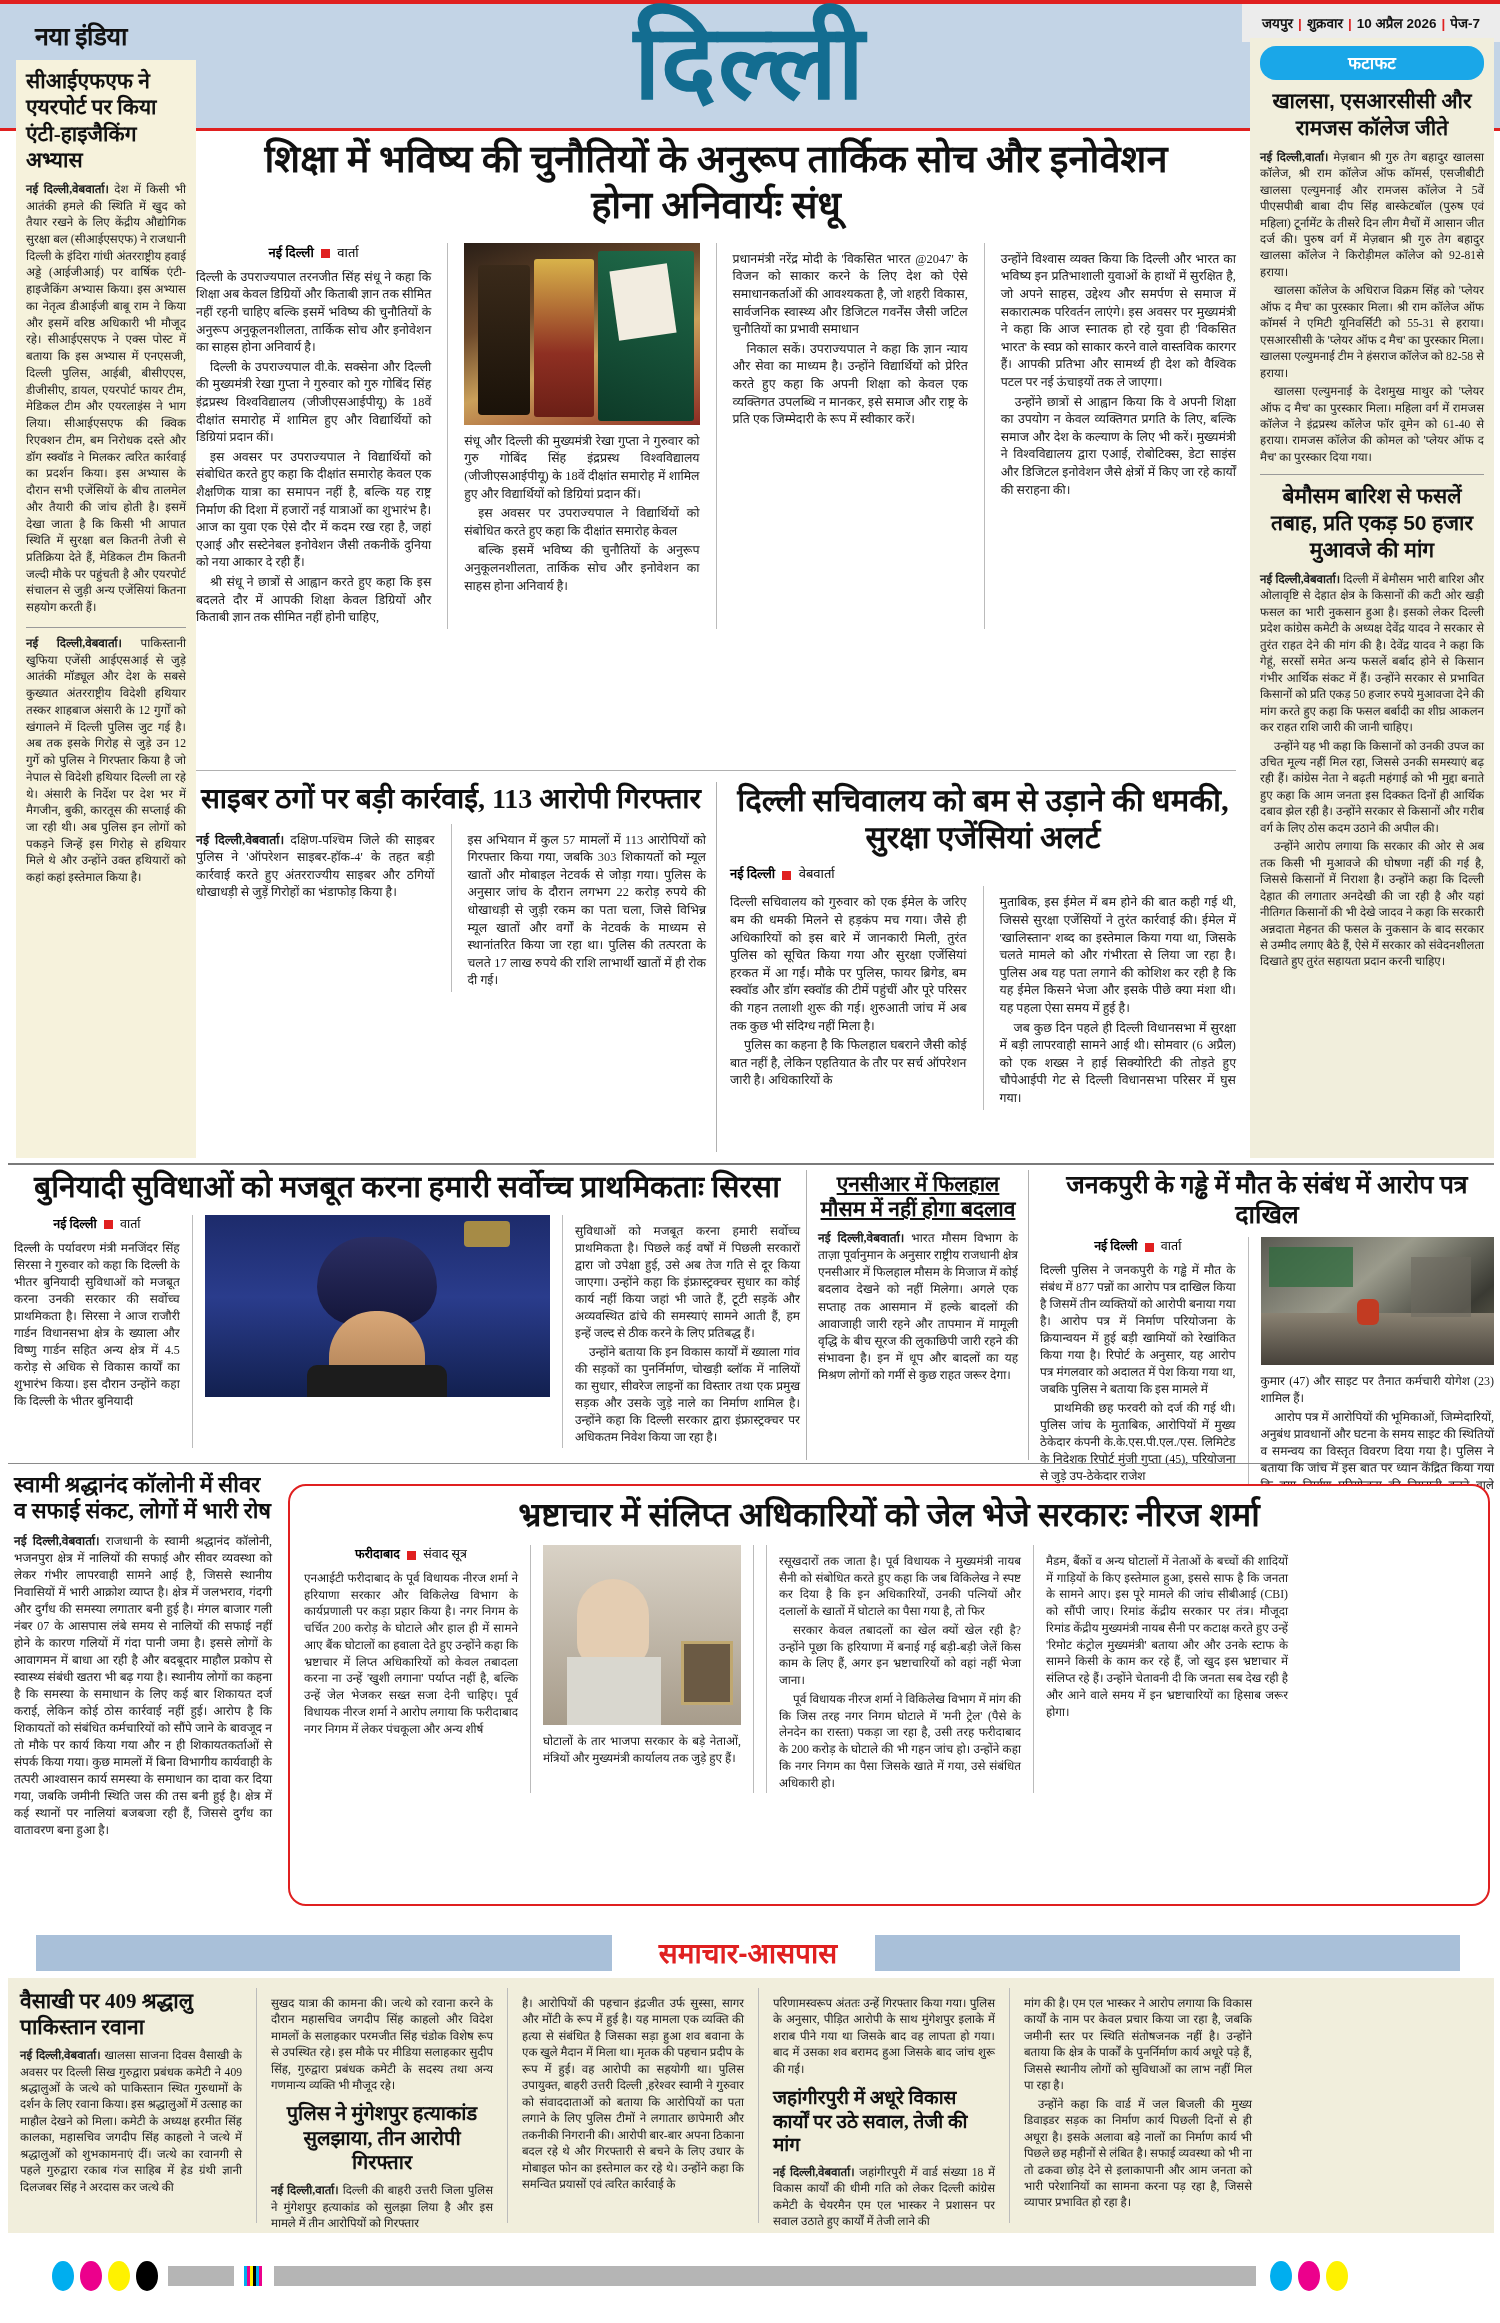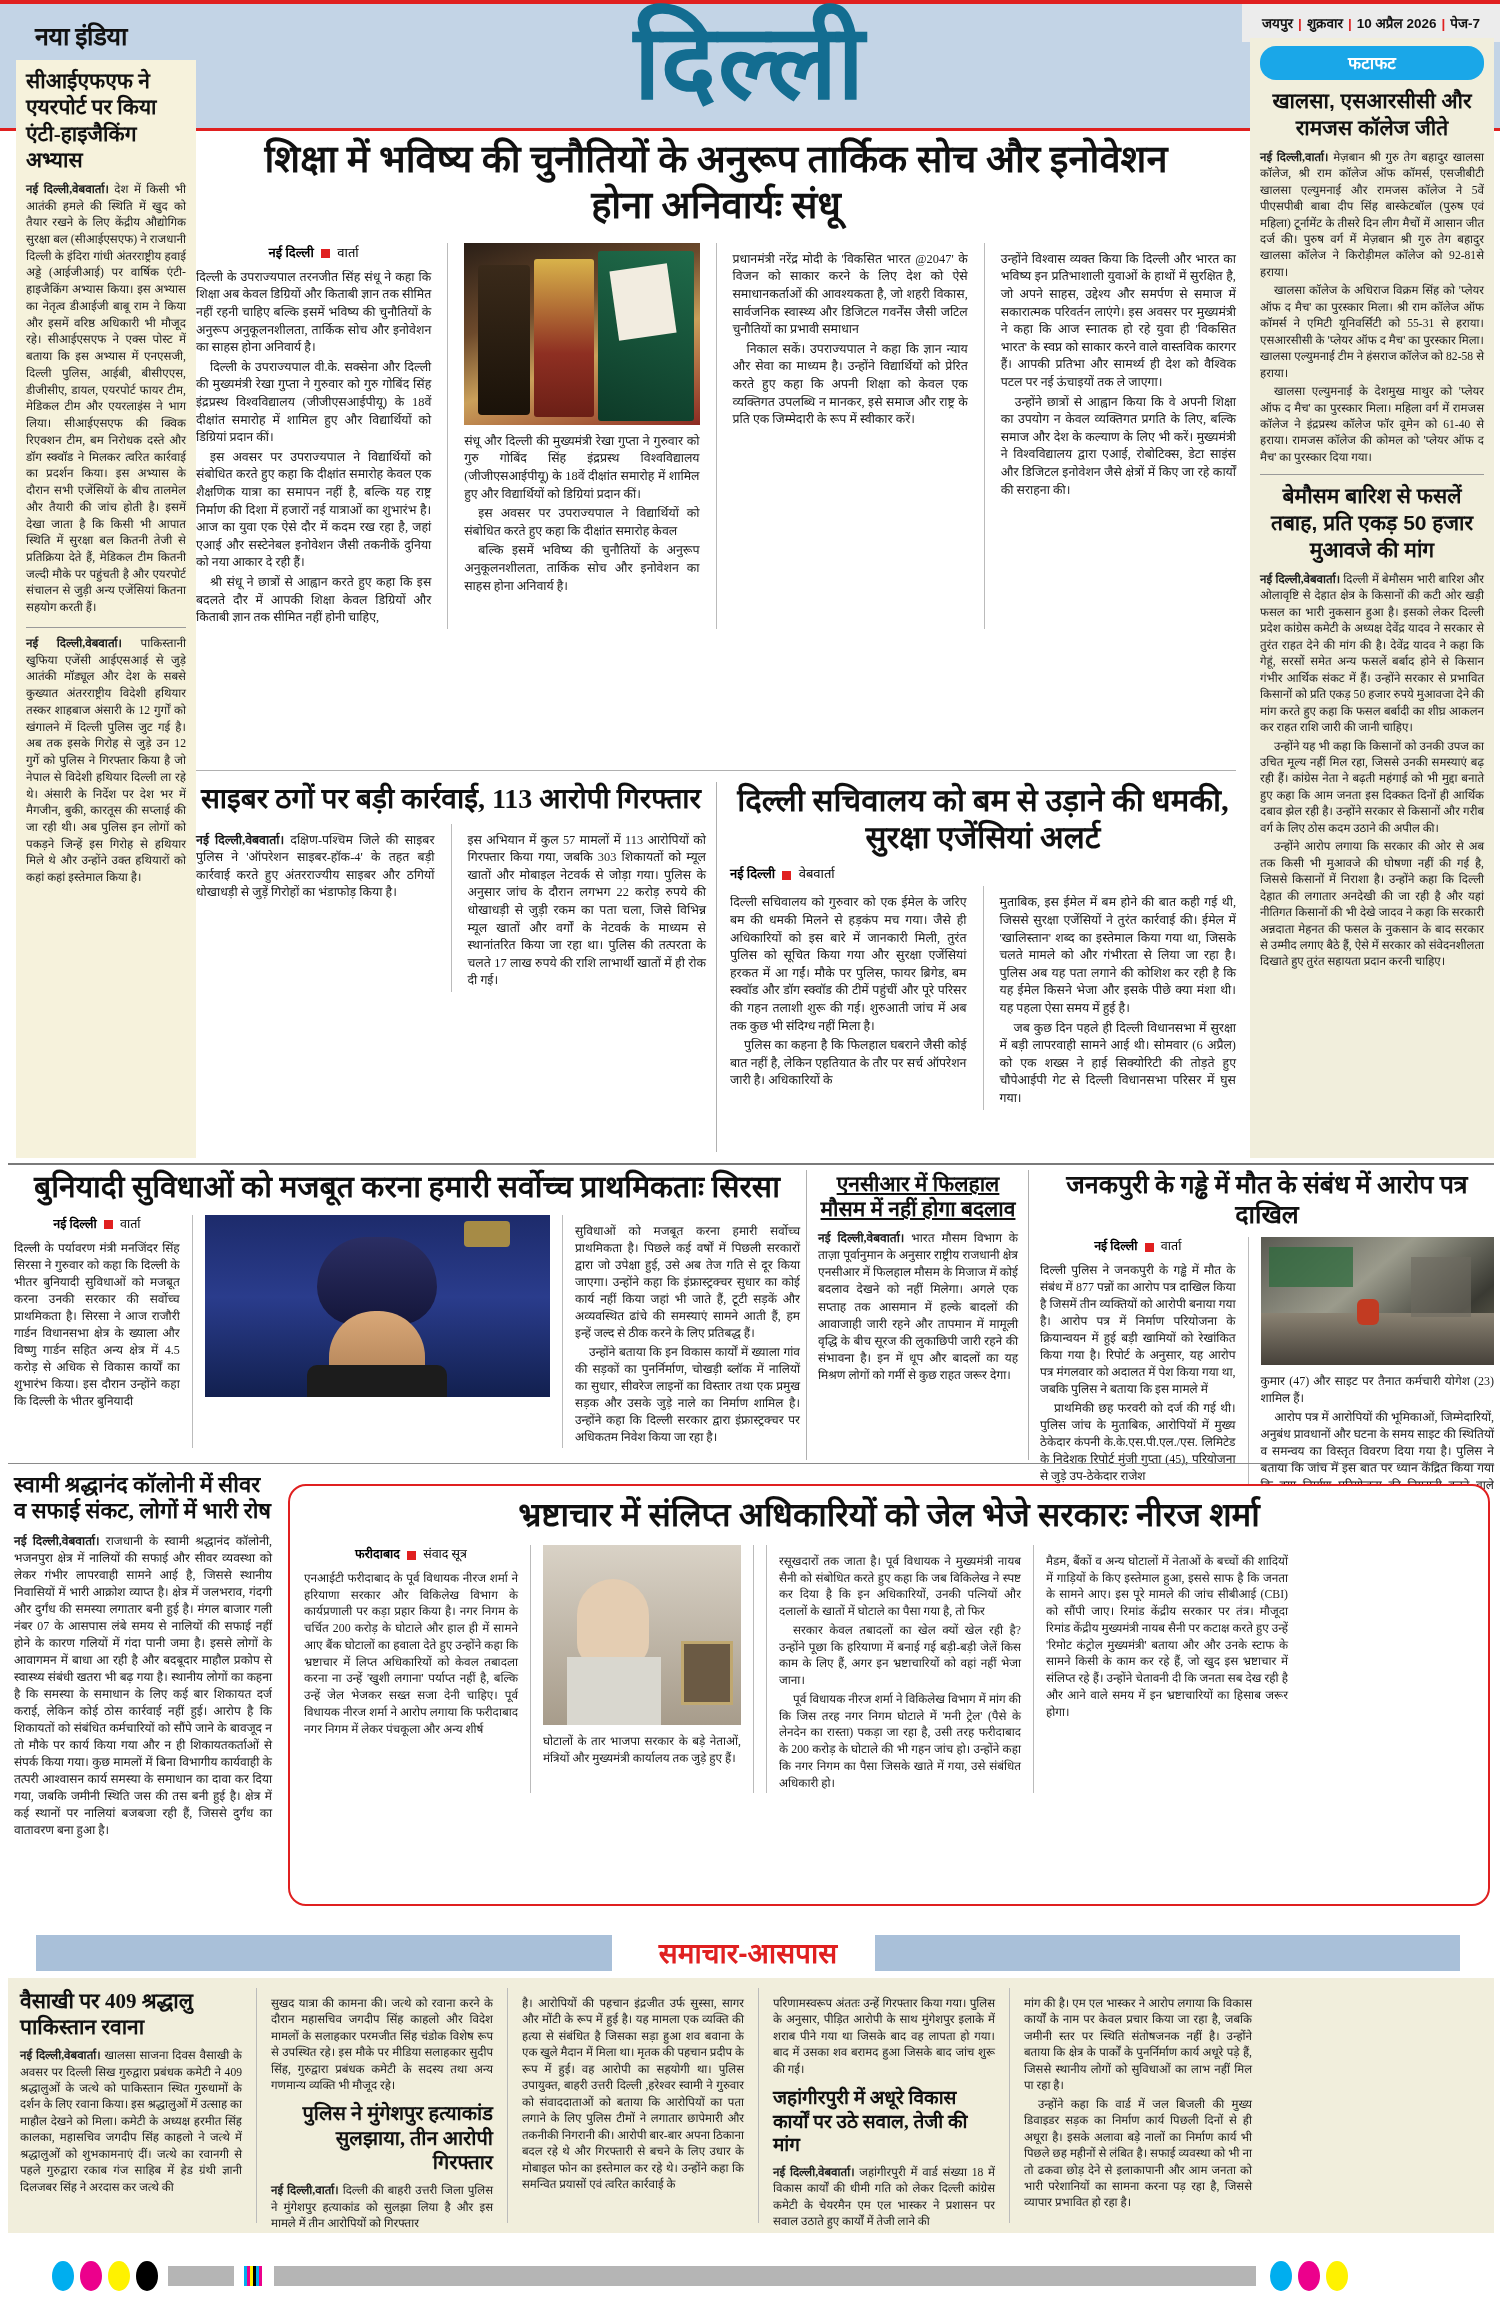--- a/index.html
+++ b/index.html
@@ -386,21 +386,21 @@
           <p class="first"><span class="byline">नई दिल्ली,वेबवार्ता।</span>
             <span>खालसा साजना दिवस वैसाखी के अवसर पर दिल्ली सिख गुरुद्वारा प्रबंधक कमेटी ने 409 श्रद्धालुओं के जत्थे को पाकिस्तान स्थित गुरुधामों के दर्शन के लिए रवाना किया। इस श्रद्धालुओं में उत्साह का माहौल देखने को मिला। कमेटी के अध्यक्ष हरमीत सिंह कालका, महासचिव जगदीप सिंह काहलो ने जत्थे में श्रद्धालुओं को शुभकामनाएं दीं। जत्थे का रवानगी से पहले गुरुद्वारा रकाब गंज साहिब में हेड ग्रंथी ज्ञानी दिलजबर सिंह ने अरदास कर जत्थे की</span></p>
         </div>
       </div>
       <div style="width:1px;background:#bbb;"></div>
 
       <div style="width:222px;">
         <div class="body-txt" style="font-size:11.6px;">
           <p class="first">सुखद यात्रा की कामना की। जत्थे को रवाना करने के दौरान महासचिव जगदीप सिंह काहलो और विदेश मामलों के सलाहकार परमजीत सिंह चंडोक विशेष रूप से उपस्थित रहे। इस मौके पर मीडिया सलाहकार सुदीप सिंह, गुरुद्वारा प्रबंधक कमेटी के सदस्य तथा अन्य गणमान्य व्यक्ति भी मौजूद रहे।</p>
         </div>
-        <div class="h-serif-big" style="font-size:20px; text-align:right; line-height:1.24; margin-top:6px;">पुलिस ने मुंगेशपुर हत्याकांड सुलझाया, तीन आरोपी गिरफ्तार</div>
+        <div class="h-serif-big" style="font-size:20px; text-align:center; line-height:1.24; margin-top:6px;">पुलिस ने मुंगेशपुर हत्याकांड सुलझाया, तीन आरोपी गिरफ्तार</div>
         <div class="body-txt" style="font-size:11.6px; margin-top:5px;">
           <p class="first"><span class="byline">नई दिल्ली,वार्ता।</span>
             <span>दिल्ली की बाहरी उत्तरी जिला पुलिस ने मुंगेशपुर हत्याकांड को सुलझा लिया है और इस मामले में तीन आरोपियों को गिरफ्तार</span></p>
         </div>
       </div>
       <div style="width:1px;background:#bbb;"></div>
 
       <div style="width:222px;">
         <div class="body-txt" style="font-size:11.6px;">
           <p class="first">है। आरोपियों की पहचान इंद्रजीत उर्फ सुस्सा, सागर और मोंटी के रूप में हुई है। यह मामला एक व्यक्ति की हत्या से संबंधित है जिसका सड़ा हुआ शव बवाना के एक खुले मैदान में मिला था। मृतक की पहचान प्रदीप के रूप में हुई। वह आरोपी का सहयोगी था। पुलिस उपायुक्त, बाहरी उत्तरी दिल्ली ,हरेश्वर स्वामी ने गुरुवार को संवाददाताओं को बताया कि आरोपियों का पता लगाने के लिए पुलिस टीमों ने लगातार छापेमारी और तकनीकी निगरानी की। आरोपी बार-बार अपना ठिकाना बदल रहे थे और गिरफ्तारी से बचने के लिए उधार के मोबाइल फोन का इस्तेमाल कर रहे थे। उन्होंने कहा कि समन्वित प्रयासों एवं त्वरित कार्रवाई के</p>

